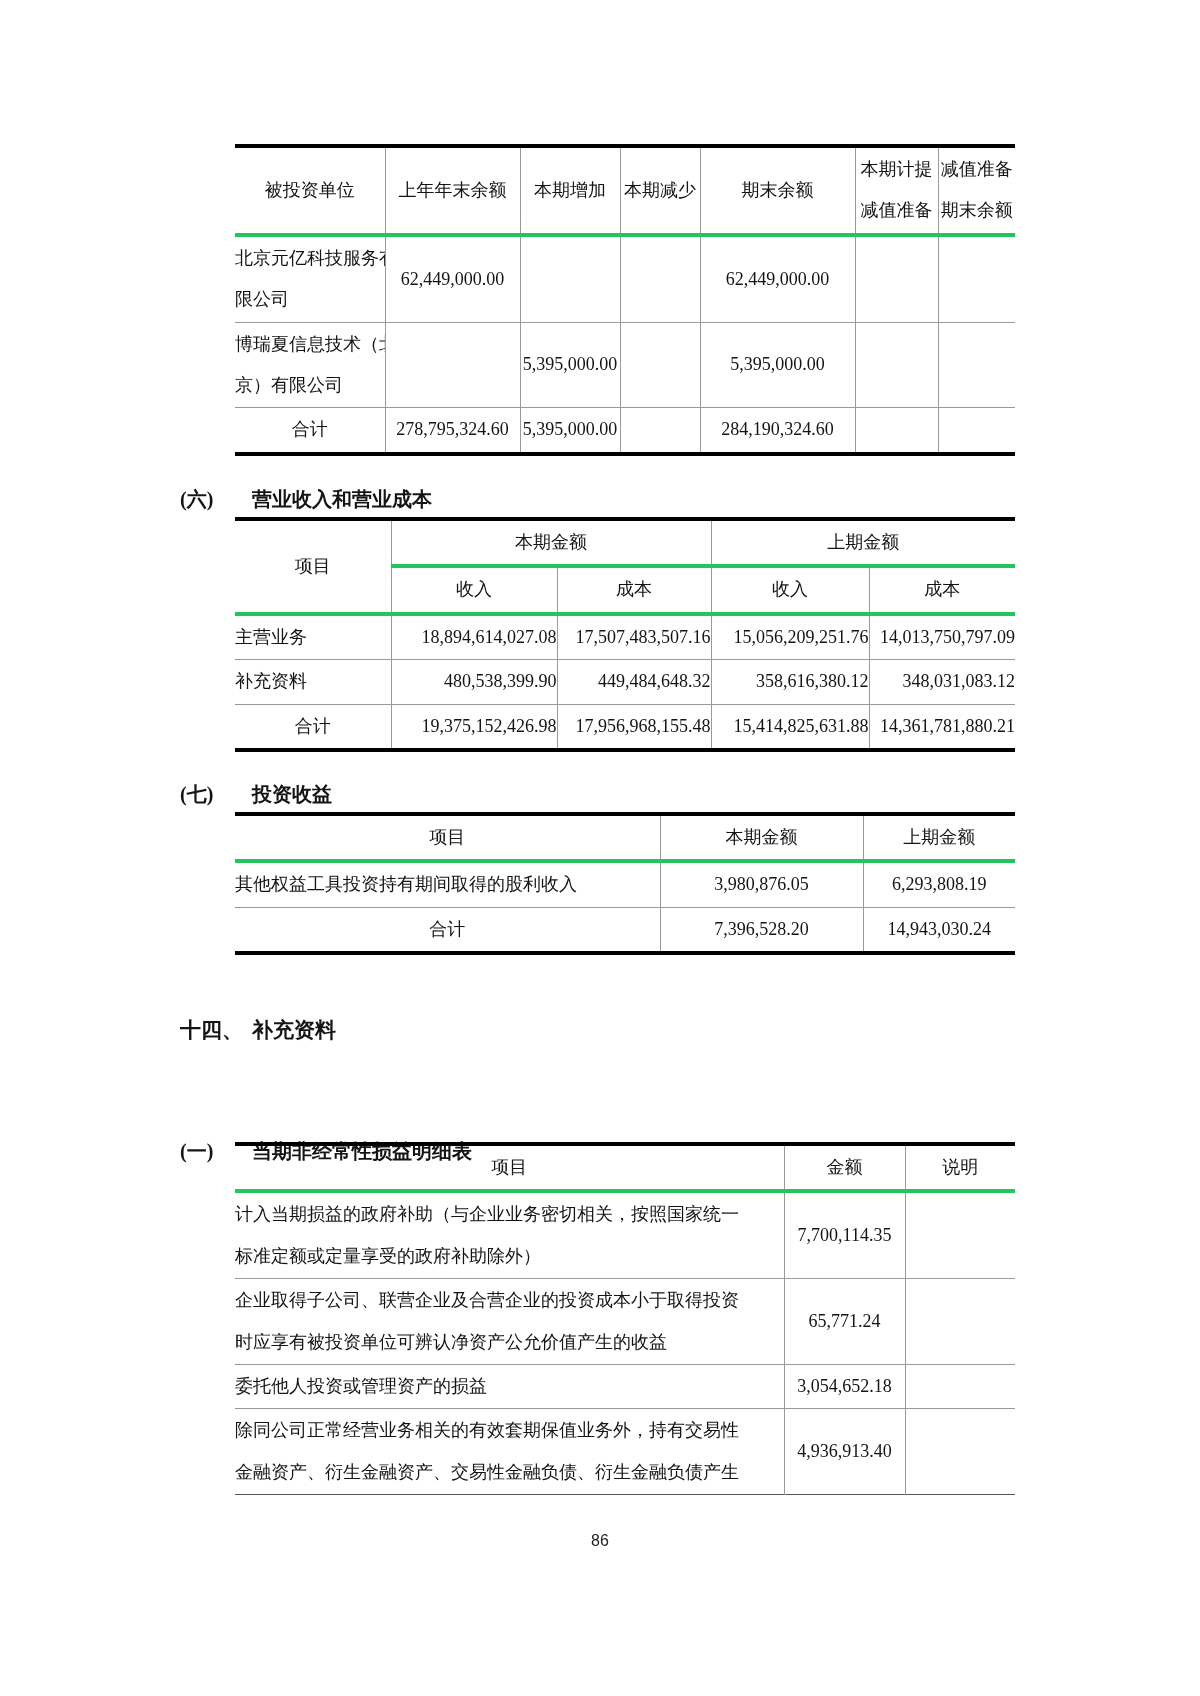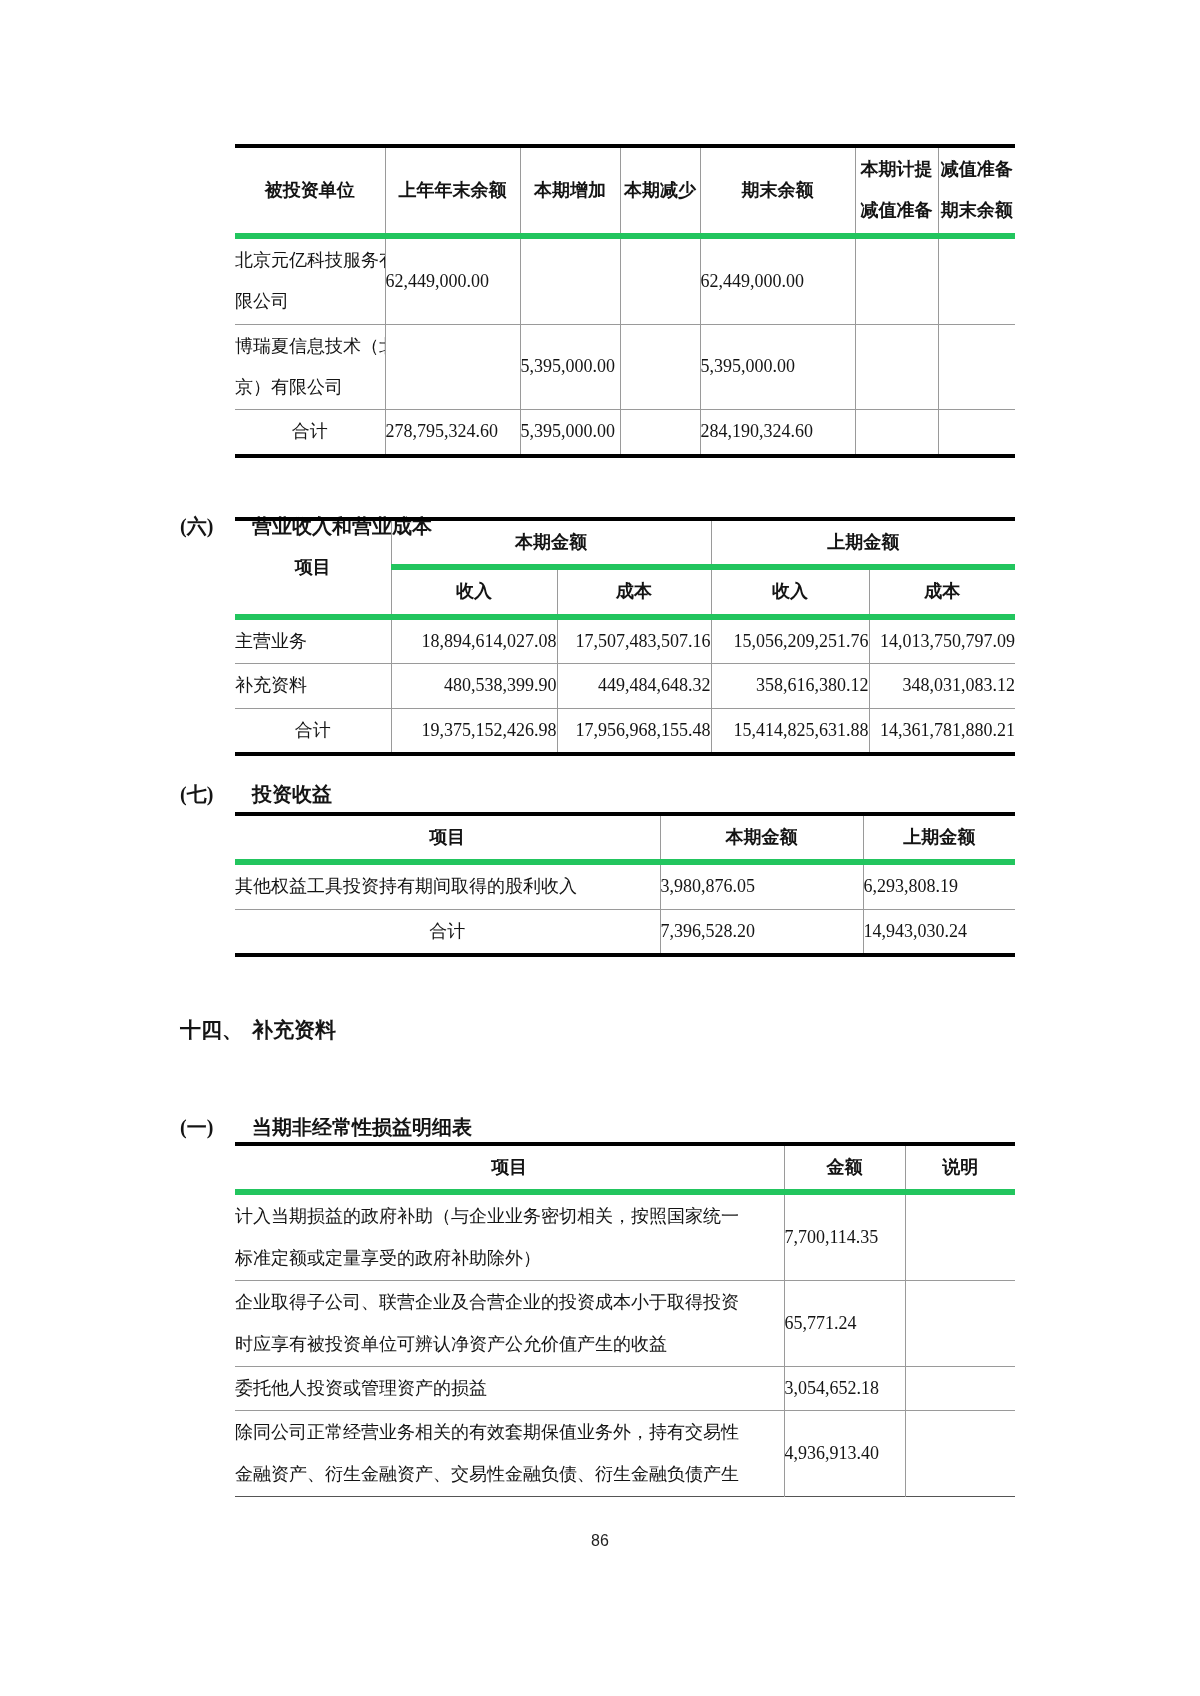--- a/index.html
+++ b/index.html
@@ -14,26 +14,26 @@
     width:780px; left:235px; font-size:18px;
   }
   .tbl th, .tbl td {
     font-weight:normal; line-height:2.3em; padding:1px 0;
     vertical-align:middle; overflow:hidden; white-space:nowrap;
   }
   .tbl .bl { border-left:1px solid #9a9a9a; }
   .thick-top { border-top:4px solid #000; }
   .thick-bottom { border-bottom:4px solid #000; }
   .thin-bottom { border-bottom:1px solid #555; }
-  .tbl thead th { border-bottom:6px solid #22c55e;font-weight:bold; }
+  .tbl thead th { border-bottom:4px solid #22c55e; }
   .tbl tbody tr td { border-top:1px solid #9a9a9a; }
   .tbl tbody tr:first-child td { border-top:none; }
   .c { text-align:center; }
   .l { text-align:left; padding-left:12px; }
-  .r { text-align:left; padding-right:12px; }
+  .r { text-align:center; padding-right:12px; }
   .r6 { text-align:right; padding-right:6px; }
   .two-line div { line-height:2.3em; }
   .sec { position:absolute; left:180px; font-weight:bold; font-size:20px; white-space:nowrap; }
   .sec .sec-num { display:inline-block; min-width:72px; }
   .sec-big { font-size:21px; }
   .pagenum {
     position:absolute; top:1532px; left:0; width:1200px; text-align:center;
     font-family:"Liberation Sans","DejaVu Sans",sans-serif; font-size:16px; color:#222;
   }
 </style>
@@ -99,21 +99,21 @@
         <td class="r bl">278,795,324.60</td>
         <td class="r bl">5,395,000.00</td>
         <td class="r bl"></td>
         <td class="r bl">284,190,324.60</td>
         <td class="r bl"></td>
         <td class="r bl"></td>
       </tr>
     </tbody>
   </table>
 
-  <div class="sec" style="top:486px;margin-top:27px;">
+  <div class="sec" style="top:486px;">
     <span class="sec-num">(六)</span><span>营业收入和营业成本</span>
   </div>
 
   <table class="tbl thick-top thick-bottom" style="top:517px;">
     <colgroup>
       <col style="width:156px">
         <col style="width:166px">
         <col style="width:154px">
       <col style="width:158px">
         <col style="width:146px">
@@ -184,21 +184,21 @@
         <td class="r bl">7,396,528.20</td>
         <td class="r bl">14,943,030.24</td>
       </tr>
     </tbody>
   </table>
 
   <div class="sec sec-big" style="top:1016px;">
     <span class="sec-num">十四、</span><span>补充资料</span>
   </div>
 
-  <div class="sec" style="top:1114px;">
+  <div class="sec" style="top:1138px;">
     <span class="sec-num">(一)</span><span>当期非经常性损益明细表</span>
   </div>
 
   <table class="tbl thick-top thin-bottom" style="top:1142px;">
     <colgroup>
       <col style="width:549px">
         <col style="width:121px">
         <col style="width:110px">
     </colgroup>
     <thead>

